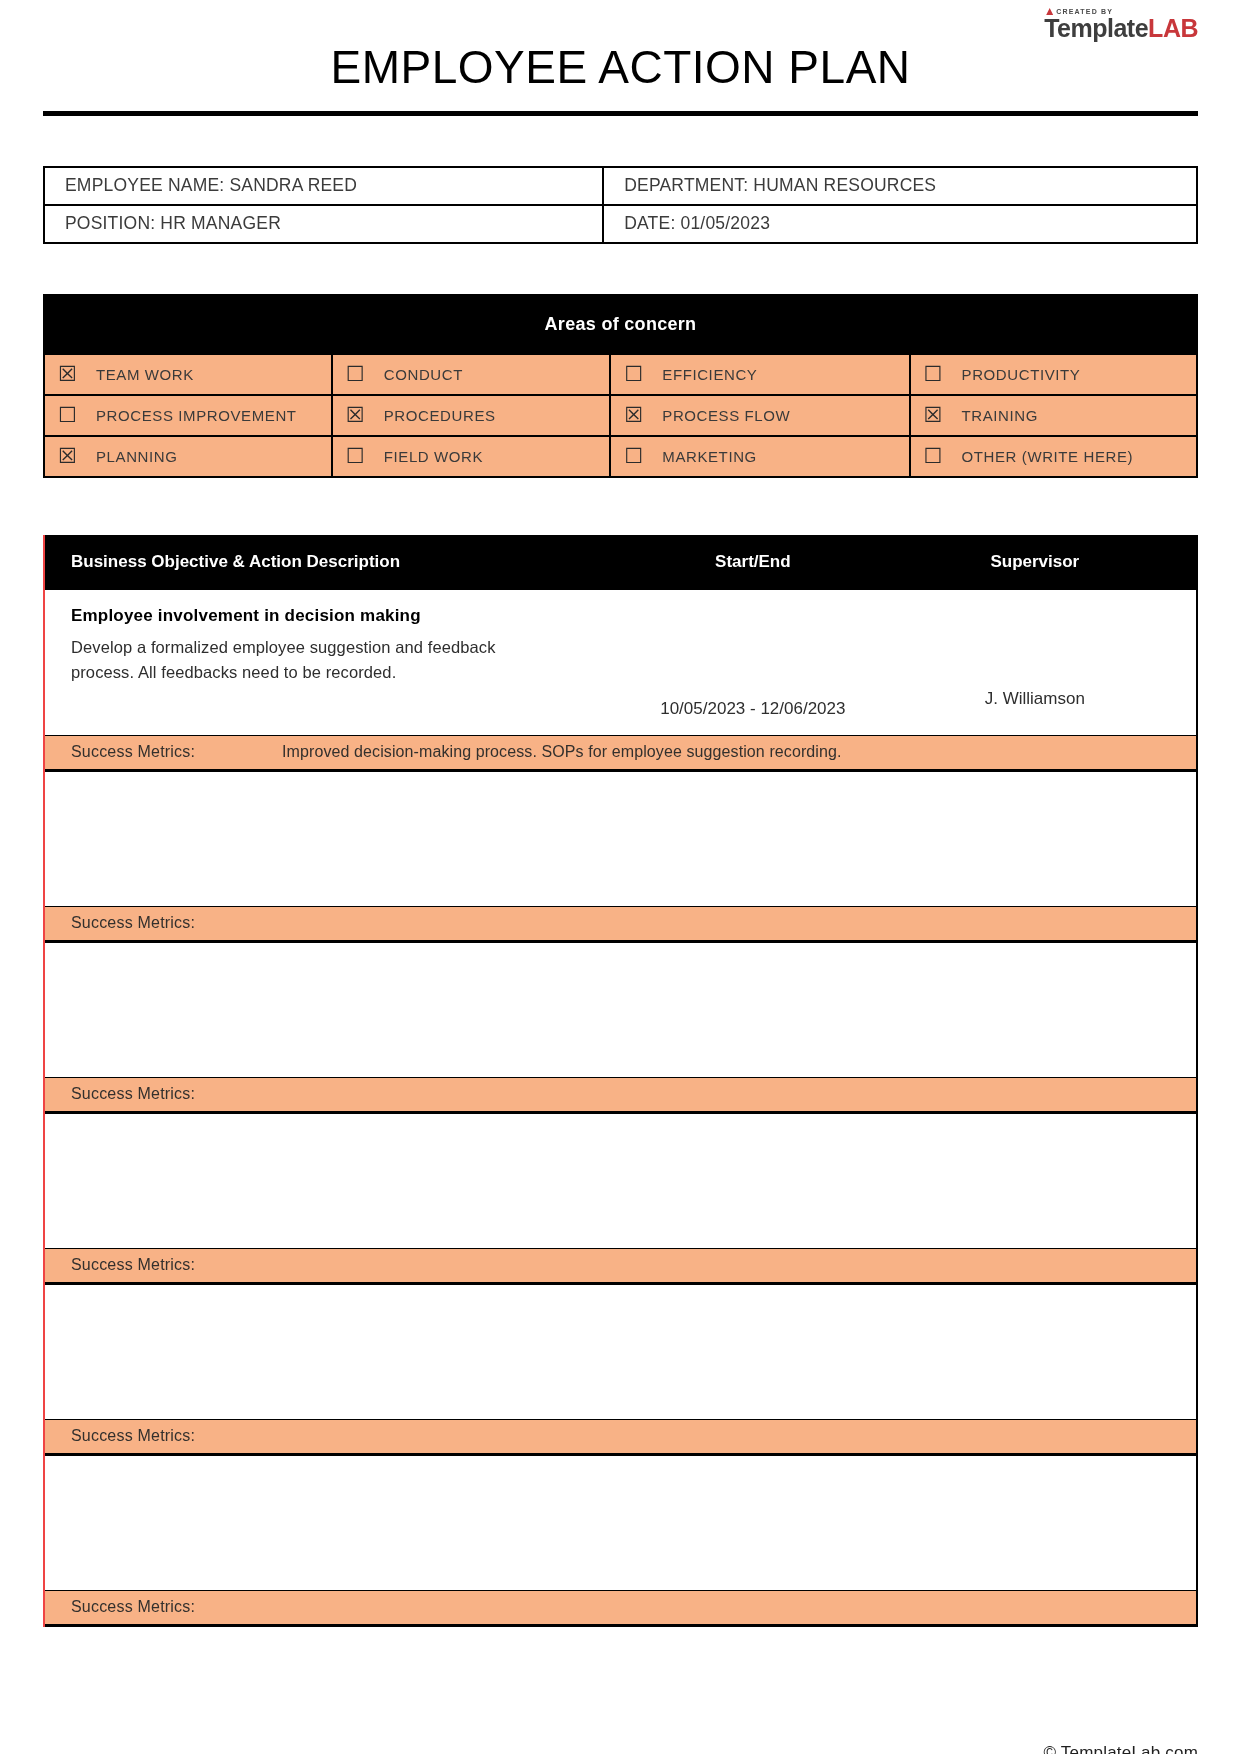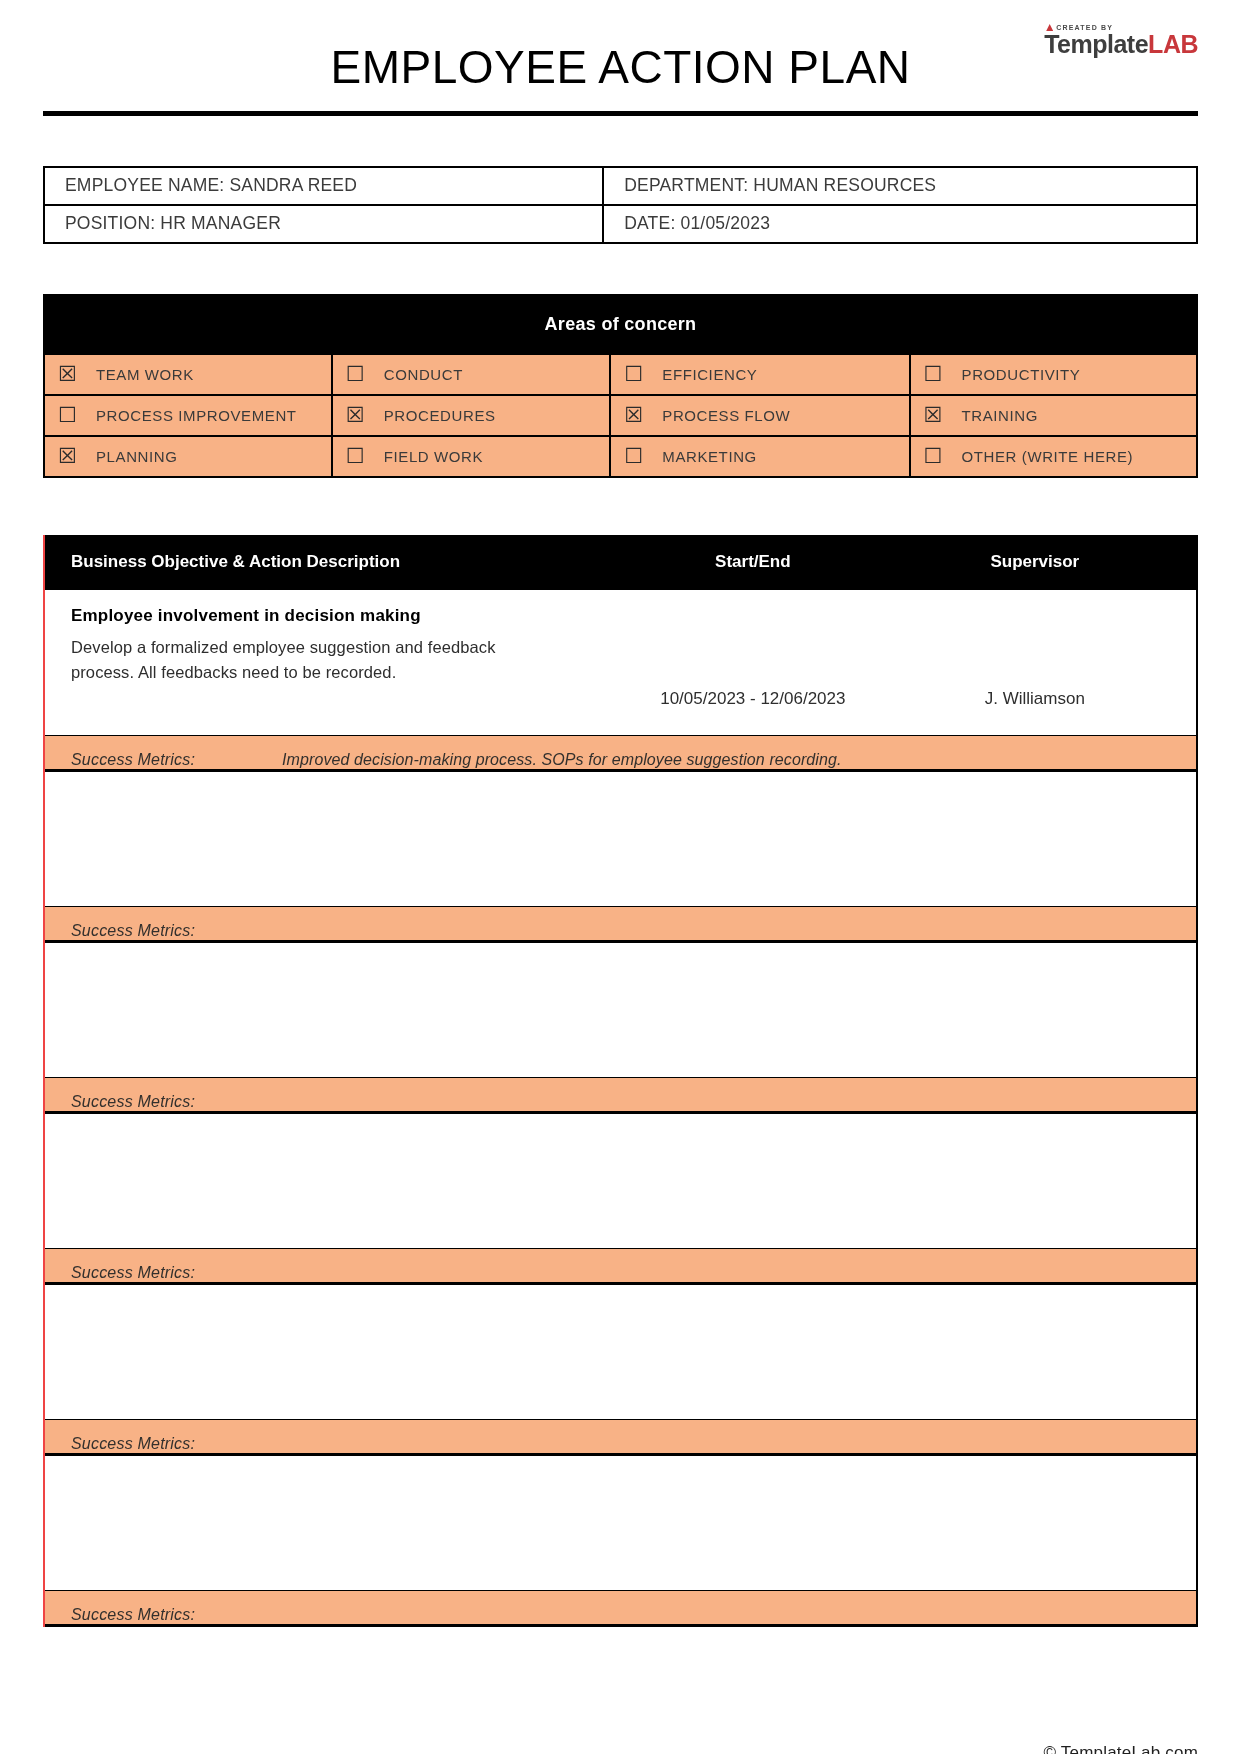--- a/index.html
+++ b/index.html
@@ -9,21 +9,21 @@
     margin: 0 auto;
     background: #ffffff;
     position: relative;
     overflow: hidden;
     font-family: "Liberation Sans", sans-serif;
     color: #1a1a1a;
   }
   .page-inner { margin: 0 42px 0 43px; }
 
   
-  .logo { position: absolute; top: 24px; right: 42px; text-align: left; }
+  .logo { position: absolute; top: 8px; right: 42px; text-align: left; }
   .created-by {
     display: flex; align-items: center; gap: 3px;
     font-size: 7px; font-weight: bold; color: #4a4a4a; letter-spacing: 1.2px;
     margin-left: 2px;
   }
   .logo-mark {
     width: 7px; height: 7px; background: #c8373b; display: inline-block;
     clip-path: polygon(50% 0, 100% 100%, 0 100%);
   }
   .brand { font-size: 25px; font-weight: bold; letter-spacing: -0.5px; line-height: 1.05; color: #3e3e3e; }
@@ -101,30 +101,30 @@
 
   .entry-body { display: flex; background: #fff; }
   .entry-body.filled { height: 145px; }
   .entry-body.empty  { height: 134px; }
   .eb-obj { width: 51%; padding: 16px 0 12px 26px; }
   .obj-title { font-weight: bold; font-size: 17px; color: #000; letter-spacing: 0.2px; }
   .obj-desc {
     margin-top: 9px; font-size: 16.5px; color: #2e2e2e;
     line-height: 1.55; max-width: 480px; letter-spacing: 0.1px;
   }
-  .eb-dates { width: 21%; display: flex; align-items: flex-end; justify-content: center; padding-bottom: 26px; font-size: 17px; color: #2e2e2e; }
+  .eb-dates { width: 21%; display: flex; align-items: flex-end; justify-content: center; padding-bottom: 16px; font-size: 17px; color: #2e2e2e; }
   .eb-sup   { width: 28%; display: flex; align-items: flex-end; justify-content: center; padding-bottom: 26px; font-size: 17px; color: #2e2e2e; }
 
   .sm-row {
     height: 37px;
     background: #f8b286;
     border-top: 1px solid #000;
     border-bottom: 3px solid #000;
-    display: flex; align-items: flex-end;
-    font-size: 16px; color: #33302d; font-style: italic;
+    display: flex; align-items: center;
+    font-size: 16px; color: #33302d;
   }
   .sm-label { padding-left: 26px; width: 237px; flex: 0 0 237px; letter-spacing: 0.2px; }
   .sm-value { flex: 1; letter-spacing: 0.1px; }
 
   
   .footer-link {
     position: absolute; right: 42px; top: 1697px;
     font-size: 17px; color: #1f1f1f;
     text-decoration: underline;
     text-underline-offset: 4px;

